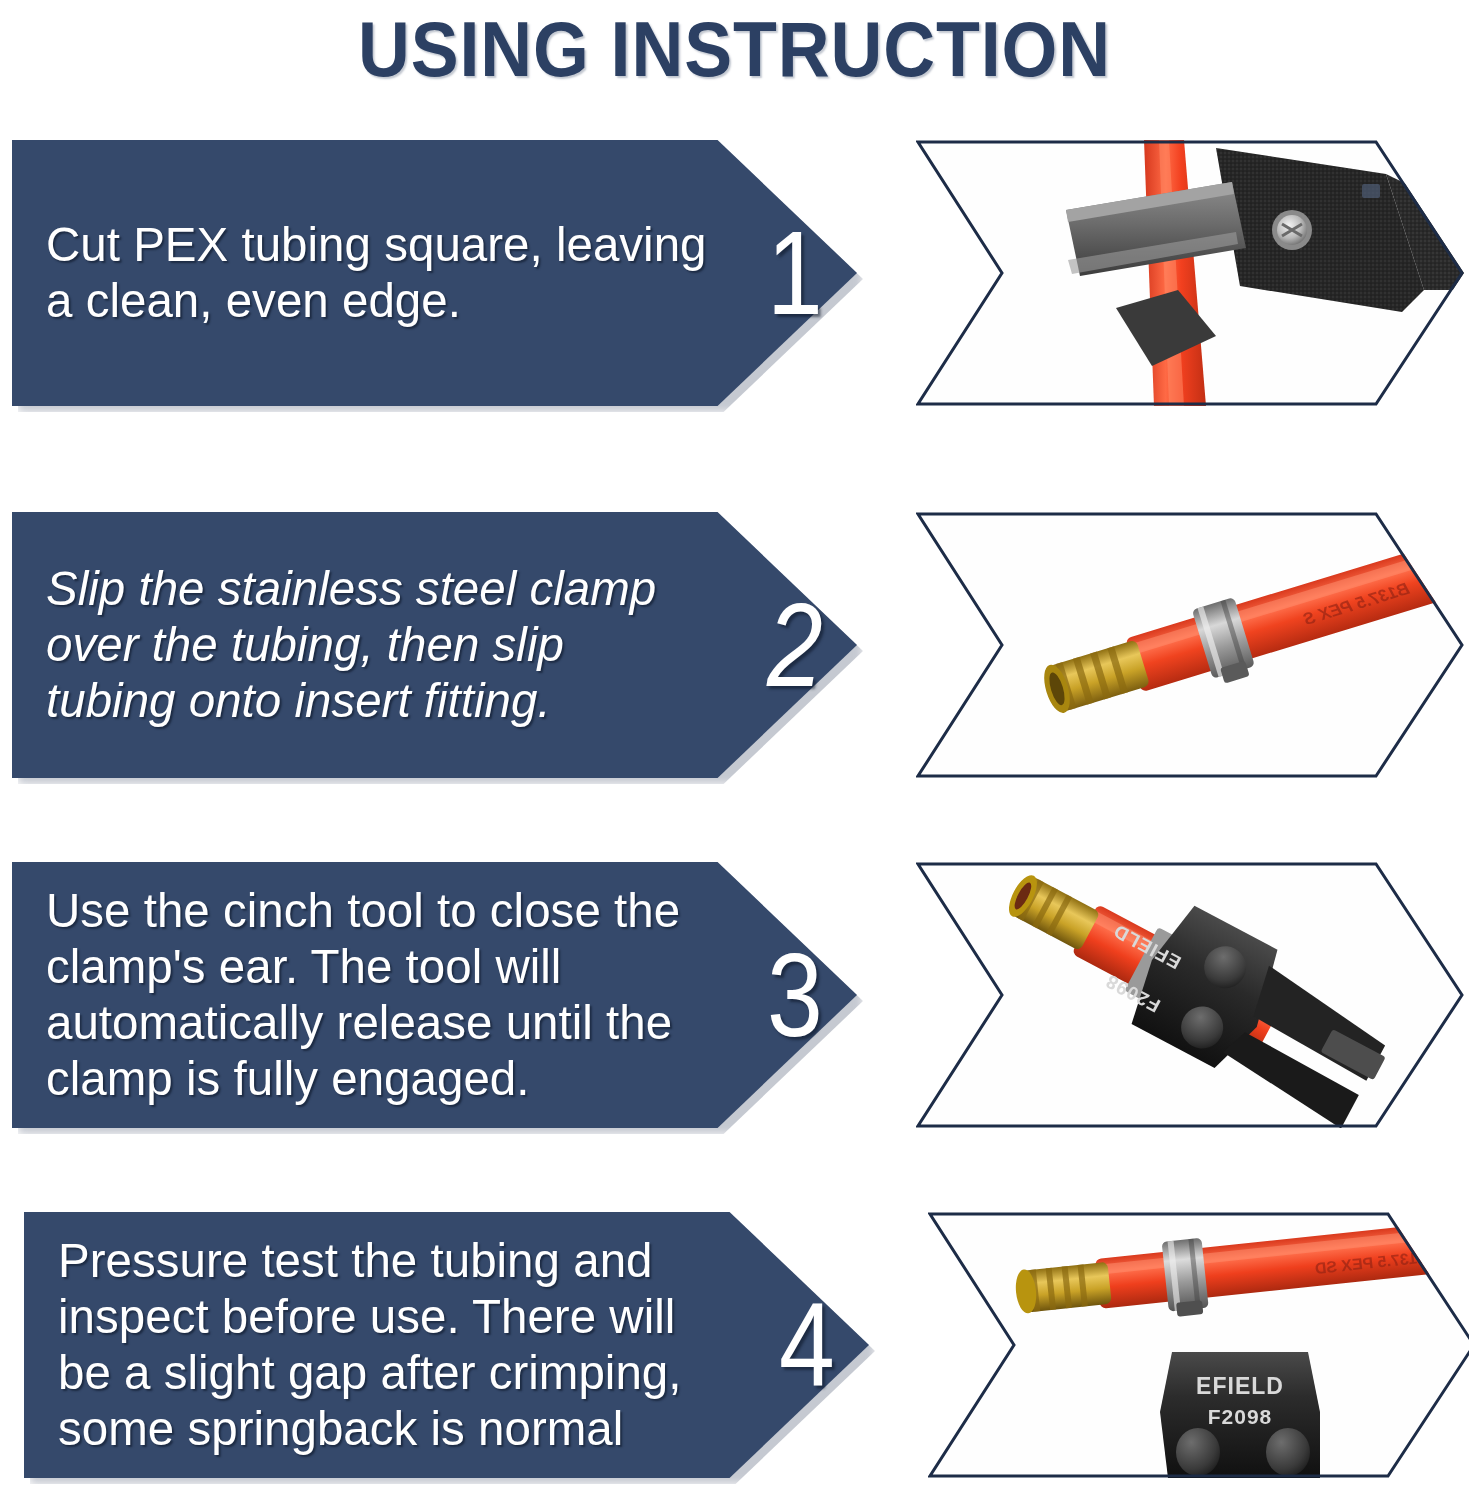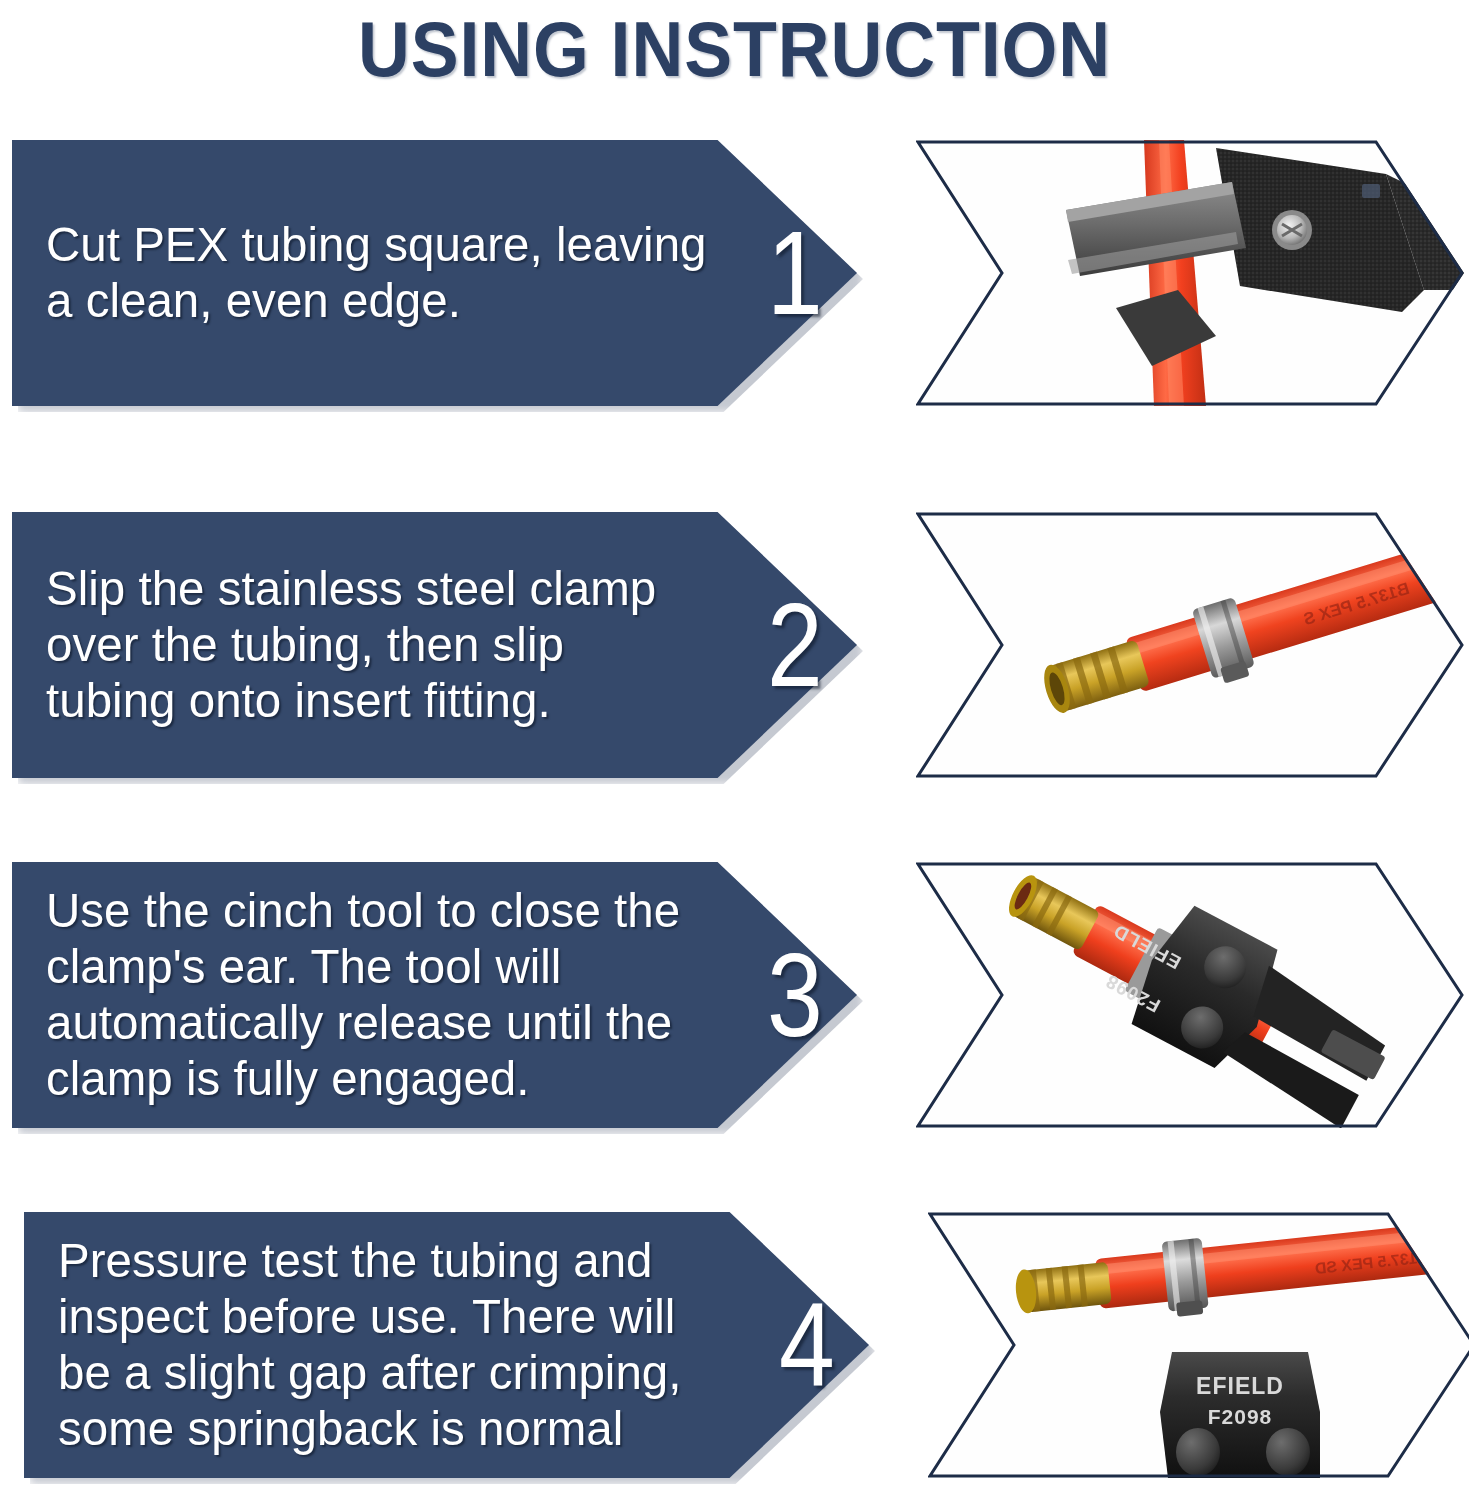--- a/index.html
+++ b/index.html
@@ -34,21 +34,21 @@
   }
 
   
   .step-row {
     position: absolute;
     left: 0;
     width: 1469px;
     height: 268px;
   }
   .row-1 { top: 140px; }
-  .row-2 { top: 512px; }
+  .row-2 { top: 512px; font-style: italic; }
   .row-3 { top: 862px; }
   .row-4 { top: 1212px; margin-left: 12px; }
 
   
   .banner {
     position: absolute;
     left: 12px;
     top: 0;
     width: 845px;
     height: 266px;

